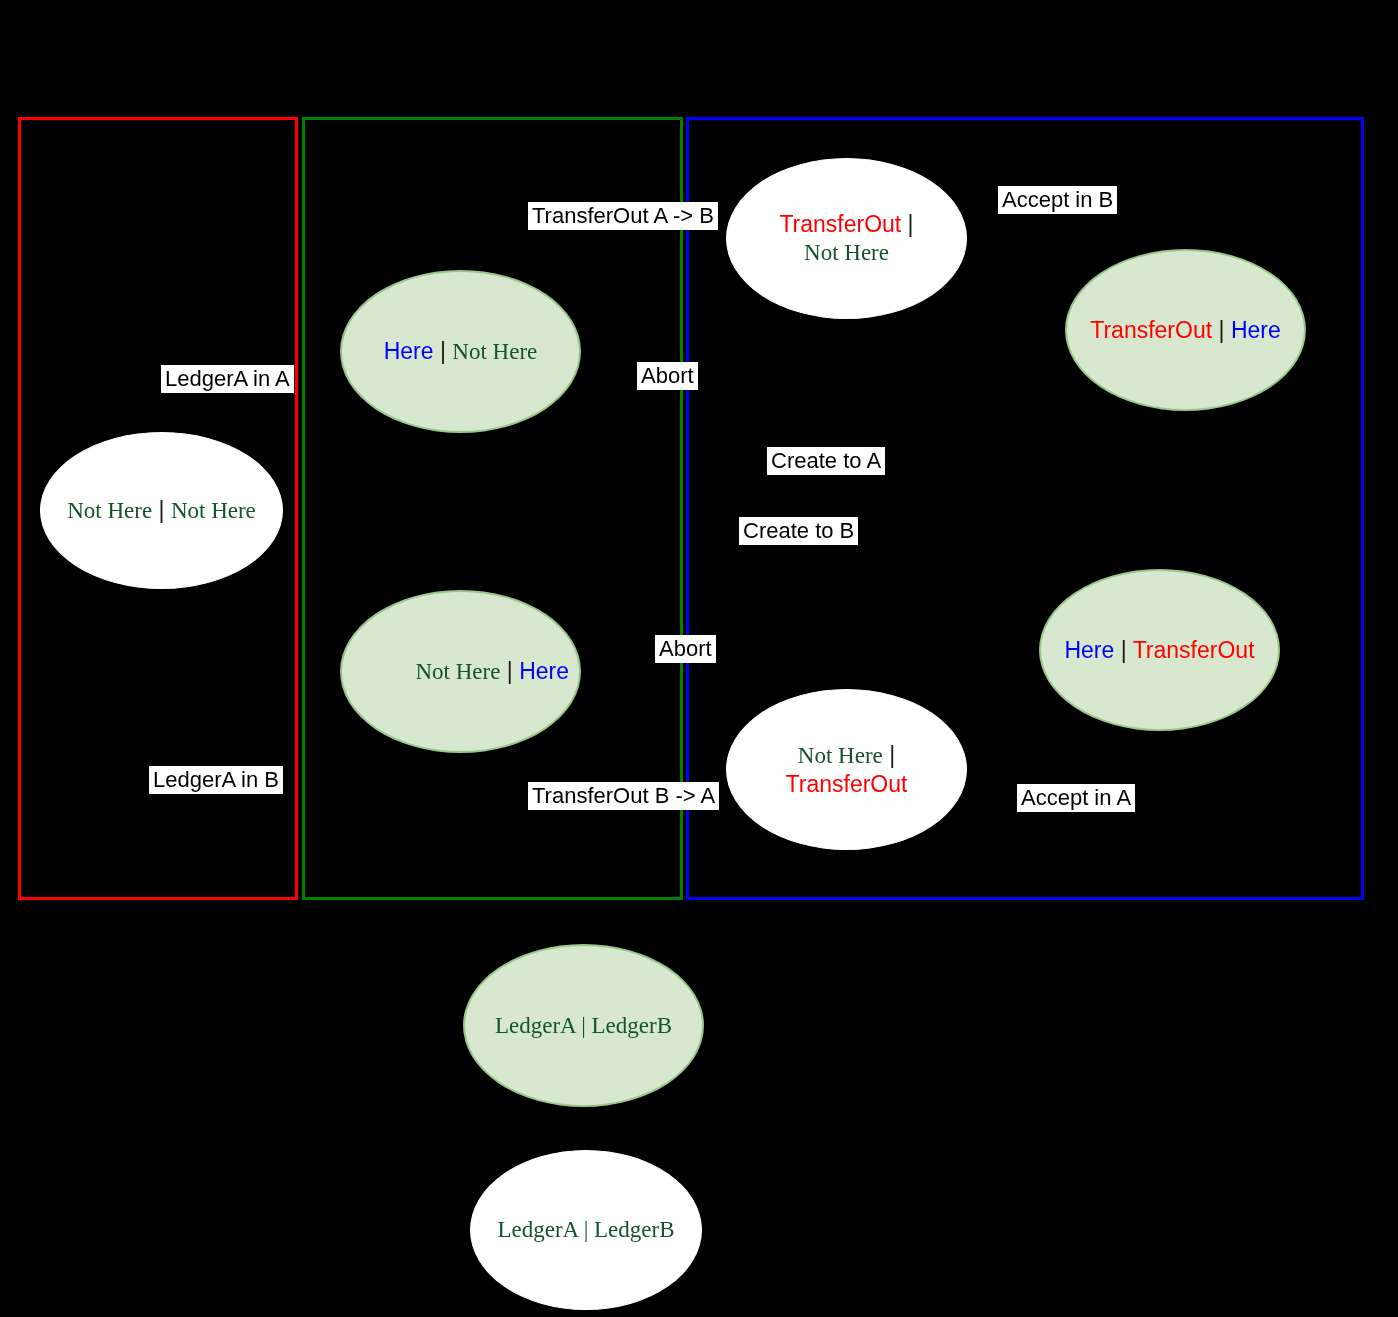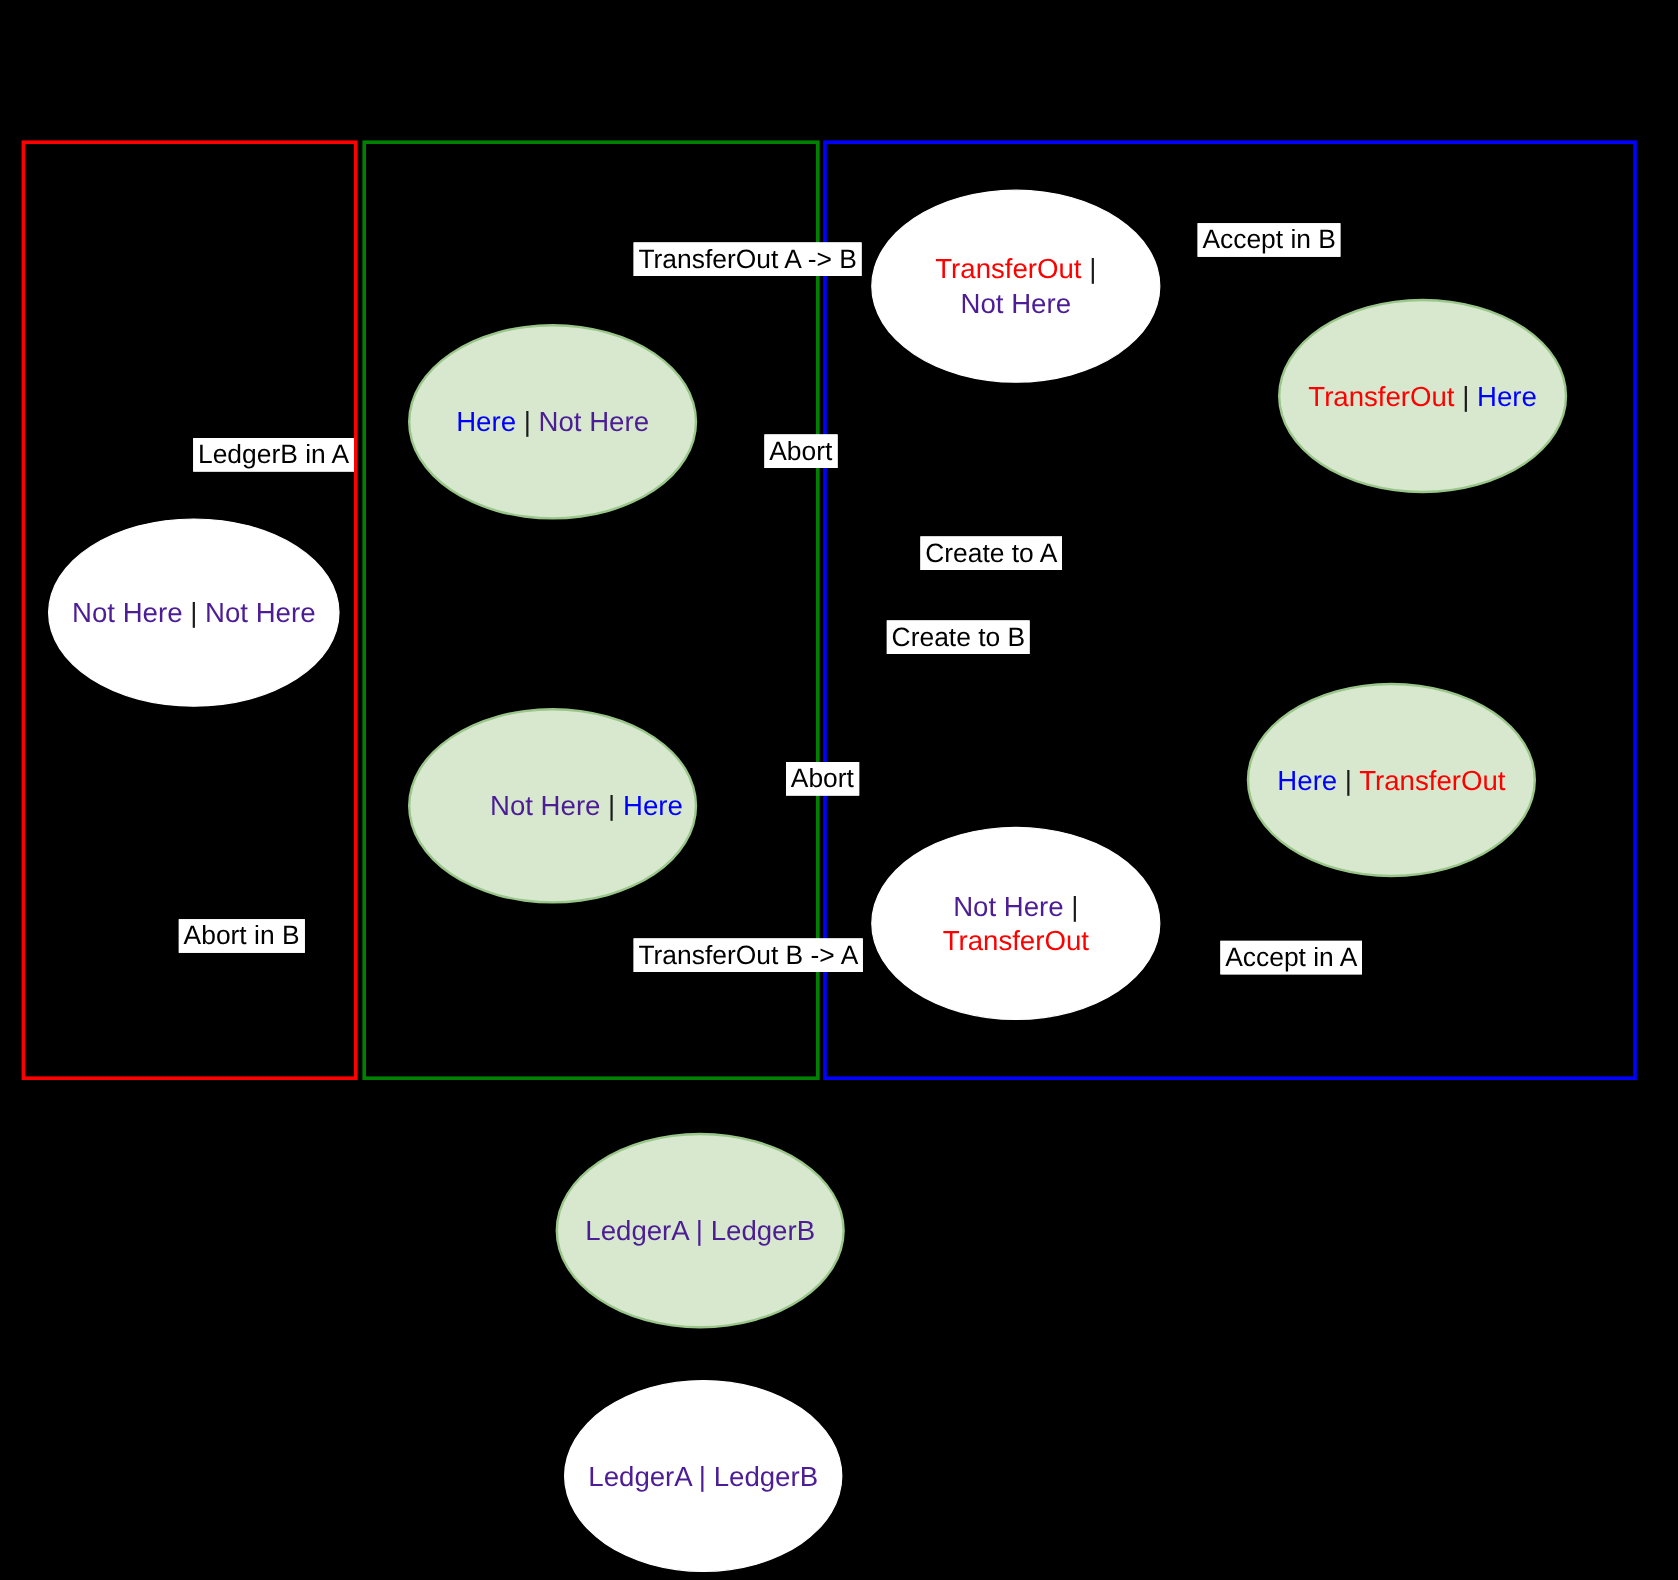--- a/index.html
+++ b/index.html
@@ -52,21 +52,21 @@
     border: 1px solid #ffffff;
   }
   .node.green {
     background: #d7e8ce;
     border: 2px solid #9ac68a;
   }
   .node .txt { padding: 0 10px; white-space: normal; }
 
   .tok-here  { color: #0000ff; }
   .tok-xout  { color: #ff0000; }
-  .tok-plain { color: #4c1d95; }
+  .tok-plain { color: #14532d; font-family: Liberation Serif, serif; }
   .tok-bar   { color: #1a1a1a; }
 
   
   .edge-label {
     position: absolute;
     background: #ffffff;
     color: #000000;
     font-size: 22px;
     line-height: 26px;
     padding: 0px 3px;
@@ -117,22 +117,22 @@
           <div><span class="tok-xout">TransferOut</span><span class="tok-bar"> | </span><span class="tok-here">Here</span></div>
         </div>
       </div>
       <div class="node green" style="left: 1039px; top: 569px; width: 241px; height: 162px;">
         <div class="txt">
           <div><span class="tok-here">Here</span><span class="tok-bar"> | </span><span class="tok-xout">TransferOut</span></div>
         </div>
       </div>
     </div>
   <div id="labels-layer">
-      <div class="edge-label" style="left: 161px; top: 365px;">LedgerB in A</div>
-      <div class="edge-label" style="left: 149px; top: 766px;">Abort in B</div>
+      <div class="edge-label" style="left: 161px; top: 365px;">LedgerA in A</div>
+      <div class="edge-label" style="left: 149px; top: 766px;">LedgerA in B</div>
       <div class="edge-label" style="left: 528px; top: 202px;">TransferOut A -&gt; B</div>
       <div class="edge-label" style="left: 528px; top: 782px;">TransferOut B -&gt; A</div>
       <div class="edge-label" style="left: 637px; top: 362px;">Abort</div>
       <div class="edge-label" style="left: 655px; top: 635px;">Abort</div>
       <div class="edge-label" style="left: 767px; top: 447px;">Create to A</div>
       <div class="edge-label" style="left: 739px; top: 517px;">Create to B</div>
       <div class="edge-label" style="left: 998px; top: 186px; text-align: right;">Accept in B</div>
       <div class="edge-label" style="left: 1017px; top: 784px;">Accept in A</div>
     </div>
   <div id="legend-layer">

